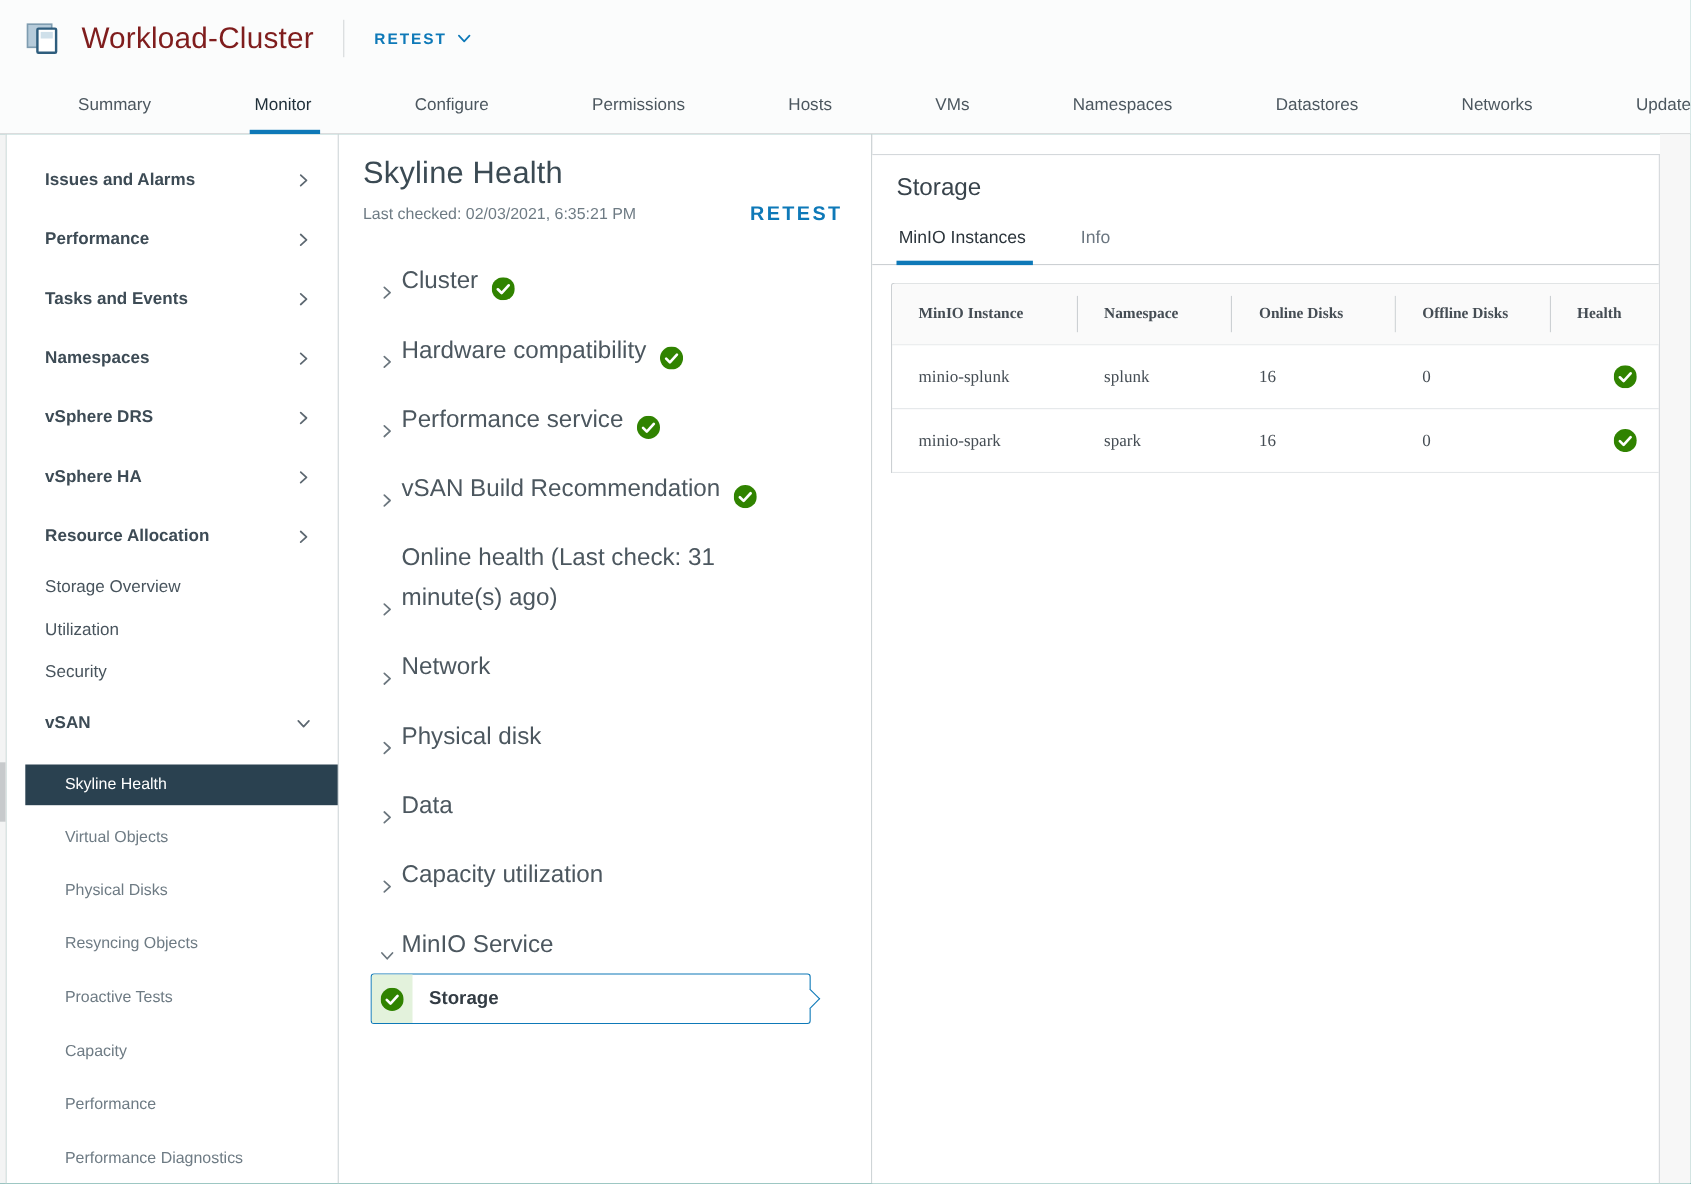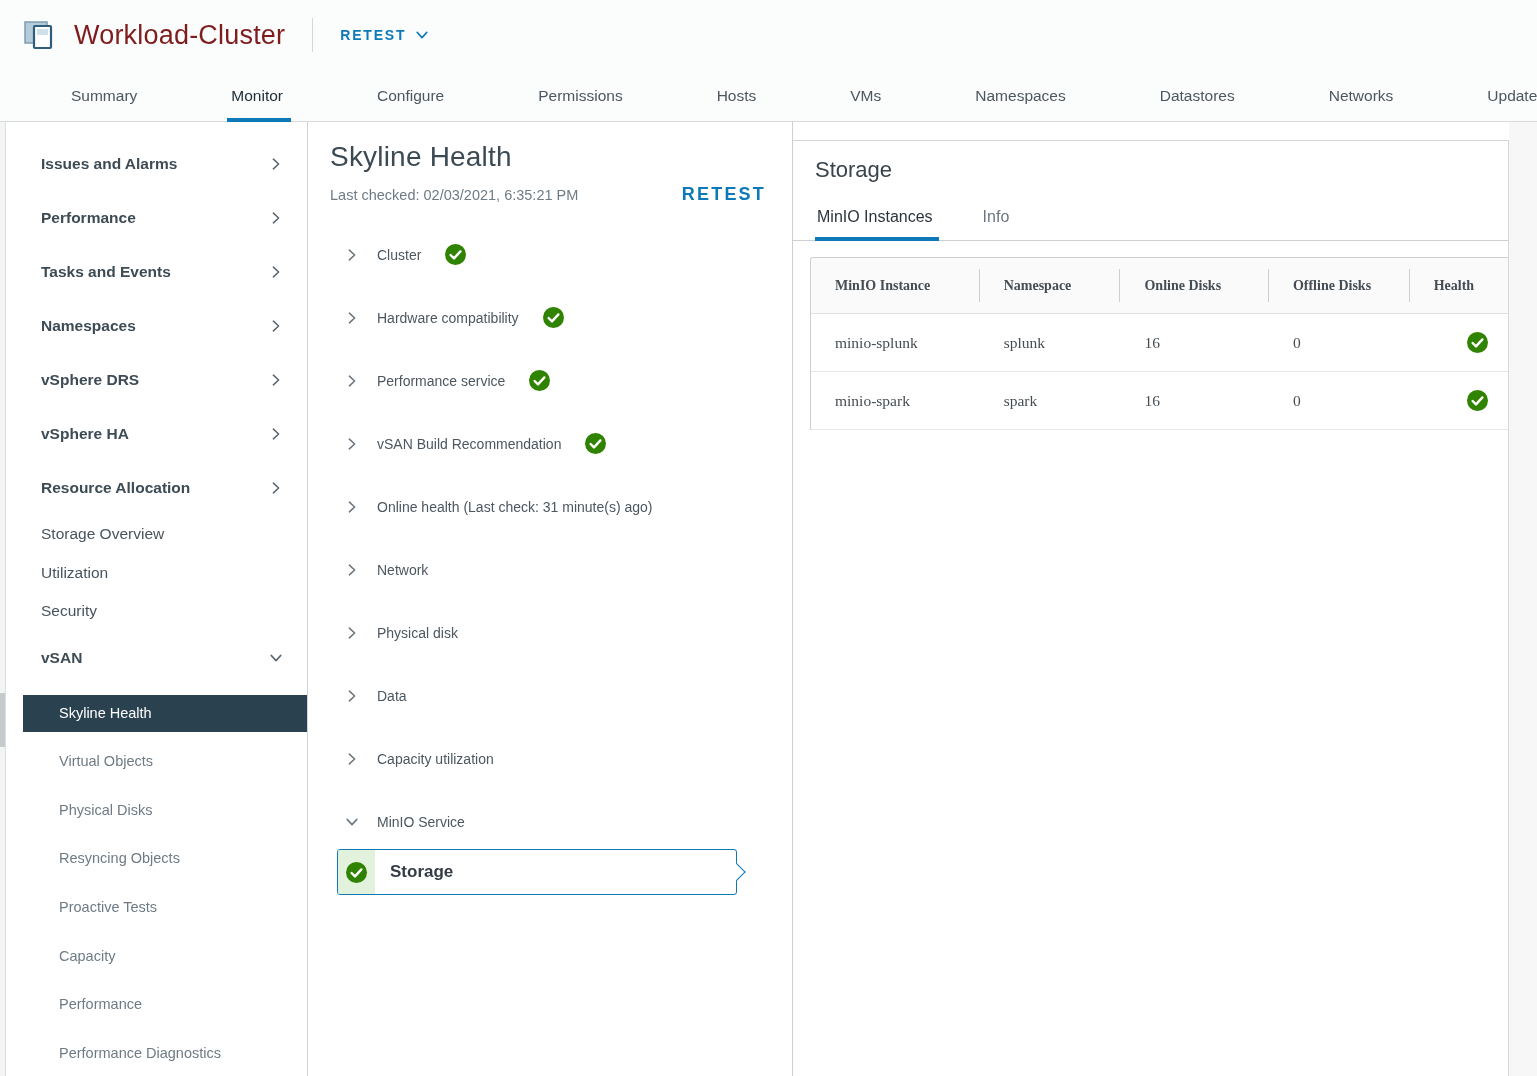--- a/index.html
+++ b/index.html
@@ -60,21 +60,21 @@
 
   
   .middle{
     position:absolute;left:308px;width:484px;top:0;bottom:0;
     padding:18px 0 0 22px;box-sizing:border-box;background:#fff;
   }
   .middle h2{margin:0;font-size:28px;line-height:34px;font-weight:400;color:#3b4a53;letter-spacing:.2px;}
   .sub{margin-top:10px;display:flex;align-items:center;width:436px;font-size:14.5px;color:#6e7b84;}
   .retest{margin-left:auto;color:var(--accent);font-weight:700;font-size:18px;letter-spacing:2.2px;cursor:pointer;text-decoration:none;}
   #checks{margin-top:18px;}
-  .check-row{display:flex;align-items:flex-start;padding:13.5px 0;font-size:14px;line-height:36px;color:#4c575f;cursor:pointer;gap:12px;}
+  .check-row{display:flex;align-items:flex-end;padding:13.5px 0;font-size:22px;line-height:36px;color:#4c575f;cursor:pointer;}
   .check-row .chev{color:#6b767e;margin:11px 0 0 15px;flex:none;}
   .check-row .label{margin-left:6px;max-width:355px;}
   .check-row .okicon{margin:7.5px 0 0 12px;flex:none;}
 
   .storage-card{
     position:relative;margin:-4px 0 0 7px;width:400px;height:46px;
     display:flex;align-items:center;border:1px solid var(--accent);border-radius:3px;
     background:#fff;box-sizing:border-box;cursor:pointer;
   }
   .sc-strip{width:37px;align-self:stretch;background:var(--success-bg);display:flex;align-items:center;justify-content:center;border-radius:2px 0 0 2px;flex:none;}

